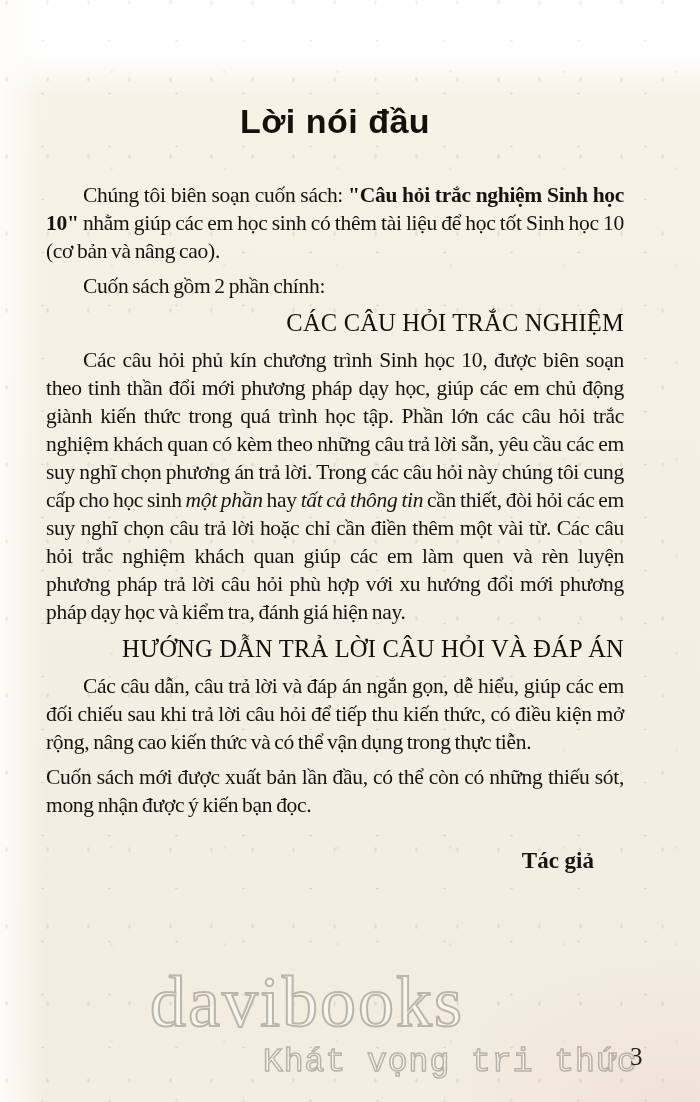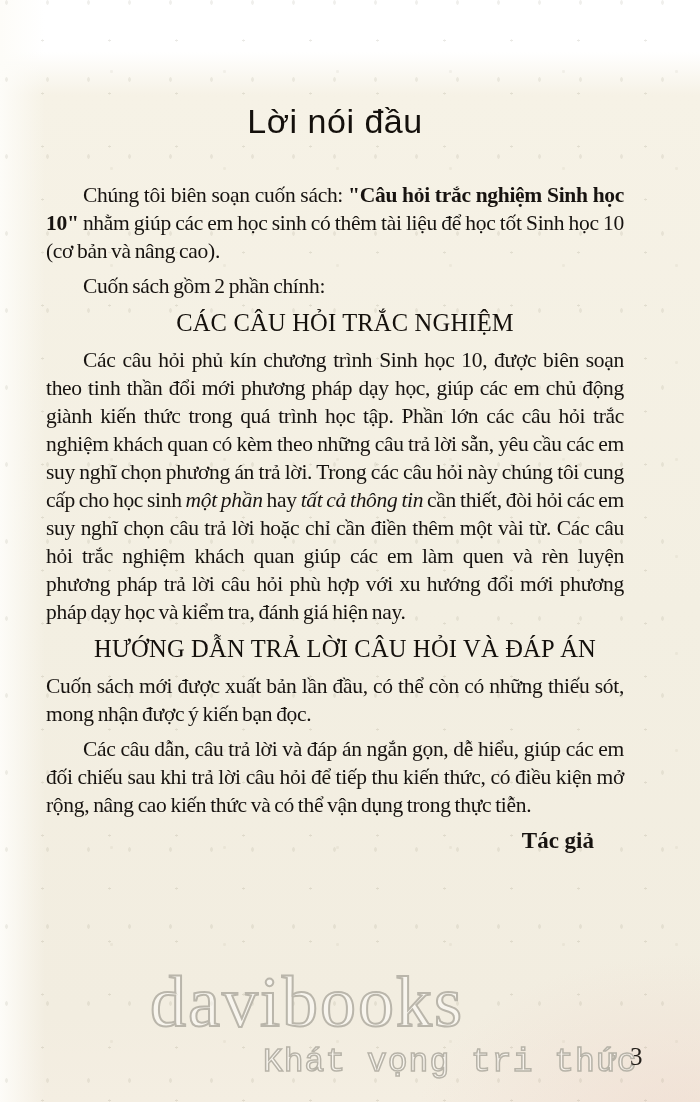--- a/index.html
+++ b/index.html
@@ -28,47 +28,47 @@
     left: 46px; top: 102px;
     width: 578px;
     color: #171310;
     text-align: justify;
     font-size: 21.5px;
     letter-spacing: -0.3px;
     word-spacing: -1.2px;
   }
   .title {
     font-family: "Liberation Sans", sans-serif;
-    font-weight: normal;
+    font-weight: bold;
     font-size: 34px;
     letter-spacing: 0.5px;
     text-align: center;
     color: #14100c;
     margin: 0 0 40px 0;
     word-spacing: 0;
   }
   p.body { margin: 7px 0 3px 0; line-height: 28px; }
   .indent { text-indent: 37px; }
   .heading {
     font-size: 24.5px;
     font-weight: normal;
     letter-spacing: 0.2px;
     word-spacing: 0;
     line-height: 30px;
-    text-align: center;
+    text-align: right;
     margin: 8px 0 8px 20px;
     color: #14100c;
   }
   .b { font-weight: bold; }
   .it { font-style: italic; }
   .author {
     text-align: right;
     font-weight: bold;
     font-size: 23px;
-    margin: 8px 30px 0 0;
+    margin: 28px 30px 0 0;
     line-height: 28px;
     letter-spacing: 0;
     word-spacing: 0;
   }
   .wm1 {
     position: absolute;
     left: 150px; top: 966px;
     font-family: "Liberation Serif", serif;
     font-size: 72px;
     letter-spacing: 2px;
@@ -108,23 +108,23 @@
     <p class="body indent"><span>Chúng tôi biên soạn cuốn sách: </span><span class="b">"Câu hỏi trắc nghiệm Sinh học 10"</span><span> nhằm giúp các em học sinh có thêm tài liệu để học tốt Sinh học 10 (cơ bản và nâng cao).</span></p>
 
     <p class="body indent">Cuốn sách gồm 2 phần chính:</p>
 
     <h2 class="heading">CÁC CÂU HỎI TRẮC NGHIỆM</h2>
 
     <p class="body indent"><span>Các câu hỏi phủ kín chương trình Sinh học 10, được biên soạn theo tinh thần đổi mới phương pháp dạy học, giúp các em chủ động giành kiến thức trong quá trình học tập. Phần lớn các câu hỏi trắc nghiệm khách quan có kèm theo những câu trả lời sẵn, yêu cầu các em suy nghĩ chọn phương án trả lời. Trong các câu hỏi này chúng tôi cung cấp cho học sinh </span><span class="it">một phần</span><span> hay </span><span class="it">tất cả thông tin</span><span> cần thiết, đòi hỏi các em suy nghĩ chọn câu trả lời hoặc chỉ cần điền thêm một vài từ. Các câu hỏi trắc nghiệm khách quan giúp các em làm quen và rèn luyện phương pháp trả lời câu hỏi phù hợp với xu hướng đổi mới phương pháp dạy học và kiểm tra, đánh giá hiện nay.</span></p>
 
     <h2 class="heading">HƯỚNG DẪN TRẢ LỜI CÂU HỎI VÀ ĐÁP ÁN</h2>
 
+    <p class="body indent">Các câu dẫn, câu trả lời và đáp án ngắn gọn, dễ hiểu, giúp các em đối chiếu sau khi trả lời câu hỏi để tiếp thu kiến thức, có điều kiện mở rộng, nâng cao kiến thức và có thể vận dụng trong thực tiễn.</p>
+
     <p class="body">Cuốn sách mới được xuất bản lần đầu, có thể còn có những thiếu sót, mong nhận được ý kiến bạn đọc.</p>
-
-    <p class="body indent">Các câu dẫn, câu trả lời và đáp án ngắn gọn, dễ hiểu, giúp các em đối chiếu sau khi trả lời câu hỏi để tiếp thu kiến thức, có điều kiện mở rộng, nâng cao kiến thức và có thể vận dụng trong thực tiễn.</p>
 
     <p class="author">Tác giả</p>
   </div>
 
   <div class="wm1">davibooks</div>
   <div class="wm2">Khát vọng tri thức</div>
   <div class="pagenum">3</div>
 </div>
 
 </body></html>

